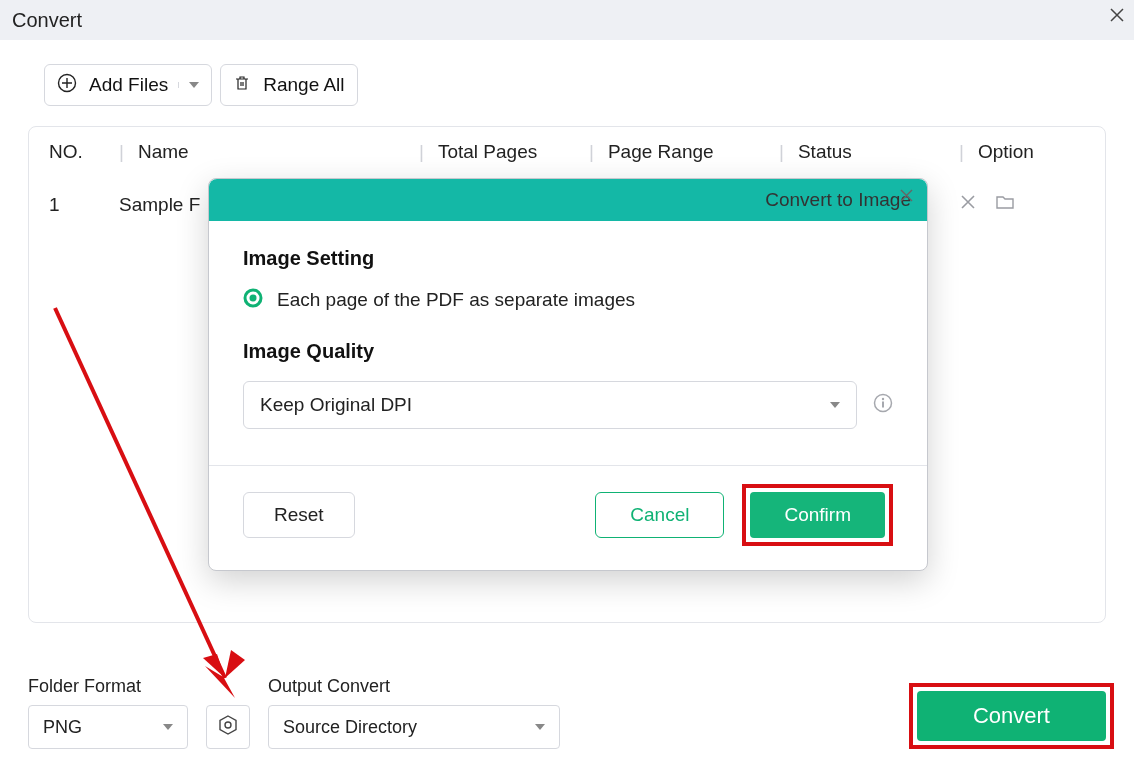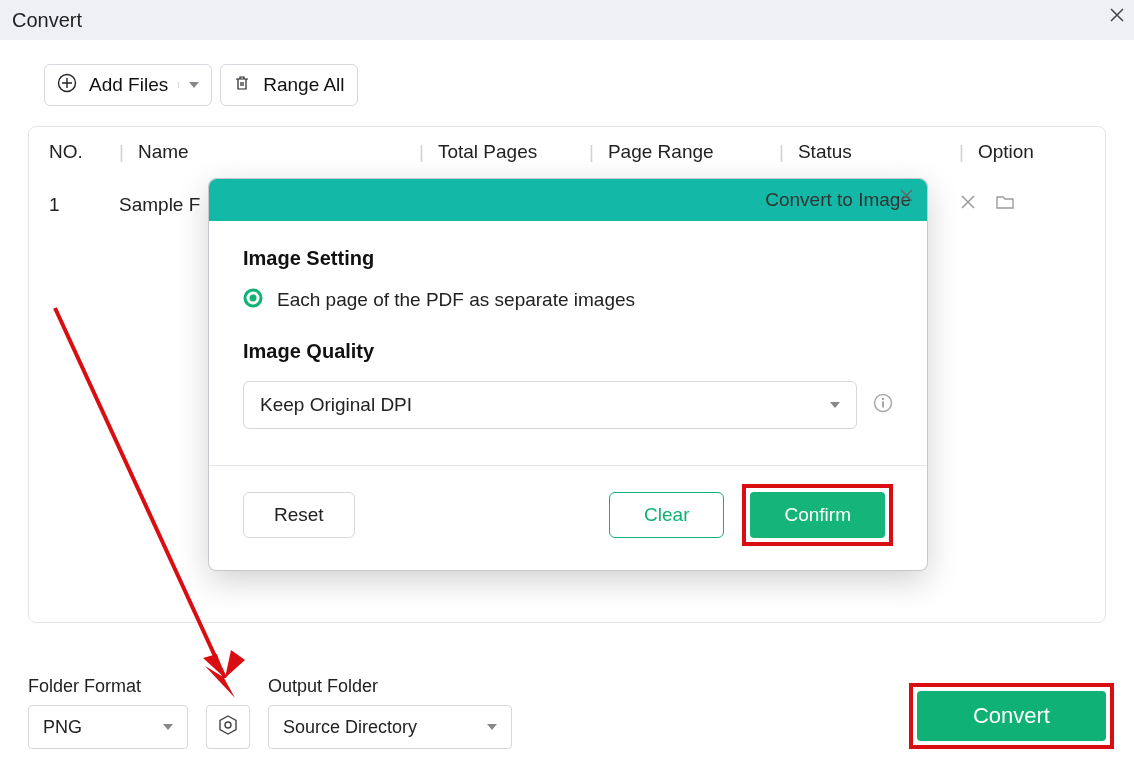--- a/index.html
+++ b/index.html
@@ -154,21 +154,21 @@
             <circle cx="10" cy="10" r="8.5" fill="none" stroke="#a6a8ae" stroke-width="1.5"></circle>
             <circle cx="10" cy="6" r="1.2" fill="#a6a8ae"></circle>
             <rect x="9" y="8.5" width="2" height="6" fill="#a6a8ae"></rect>
           </svg>
       </span>
     </div>
   </div>
   <div class="modal-footer">
     <button class="reset-btn">Reset</button>
     <div class="footer-right">
-      <button class="cancel-btn">Clear</button>
+      <button class="cancel-btn">Cancel</button>
       <span class="confirm-wrap">
         <button class="confirm-btn">Confirm</button>
       </span>
     </div>
   </div>
 </div>
 
 <svg class="arrow-svg" width="210" height="410" viewBox="0 0 210 410">
   <line x1="10" y1="10" x2="180" y2="380" stroke="#d80e12" stroke-width="4"></line>
   <polygon points="180,380 160,368 190,400 168,360" fill="#d80e12"></polygon>
@@ -189,22 +189,22 @@
     <div class="gear-btn">
       <span>
         <svg width="22" height="22" viewBox="0 0 22 22">
             <polygon points="11,2 19,6.5 19,15.5 11,20 3,15.5 3,6.5" fill="none" stroke="#444" stroke-width="1.4"></polygon>
             <circle cx="11" cy="11" r="3" fill="none" stroke="#444" stroke-width="1.4"></circle>
           </svg>
       </span>
     </div>
   </div>
   <div class="field">
-    <span class="field-label">Output Folder</span>
-    <div class="select" style="width:244px;">
+    <span class="field-label">Output Convert</span>
+    <div class="select" style="width:292px;">
       <span>Source Directory</span>
       <span class="caret-down"></span>
     </div>
   </div>
   <div class="convert-wrap">
     <button class="primary-btn">Convert</button>
   </div>
 </div>
 
 </body></html>

